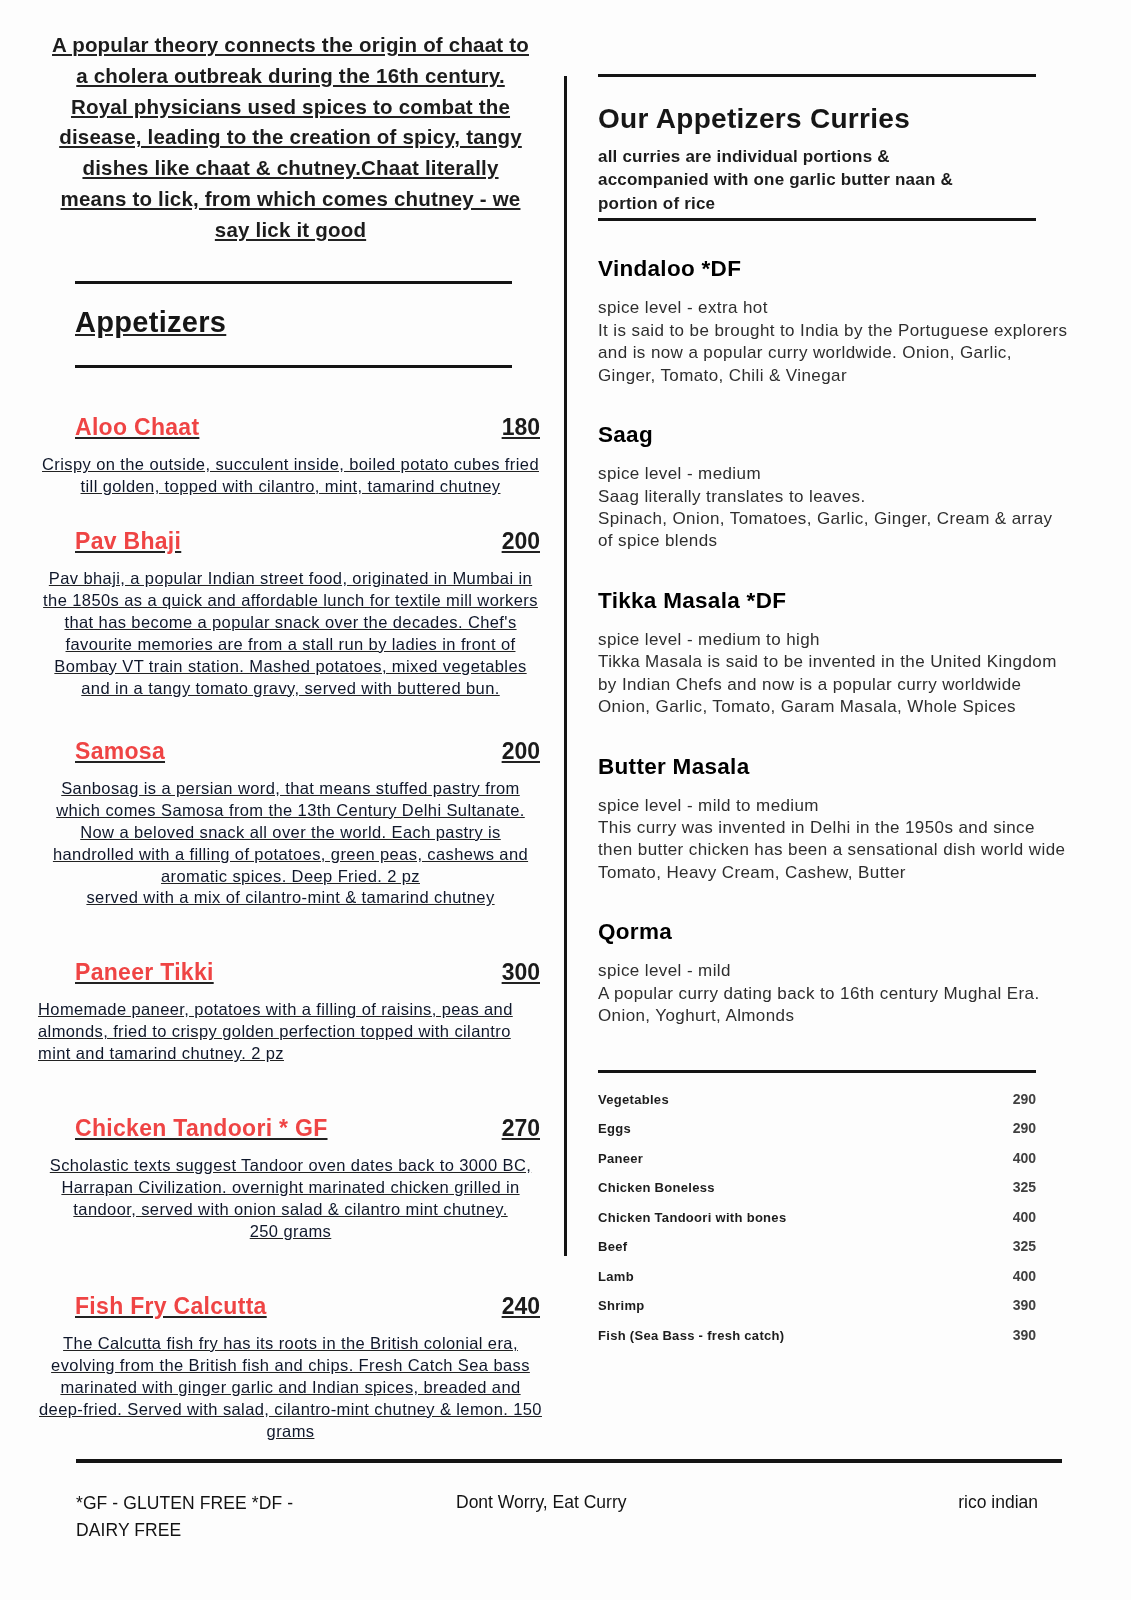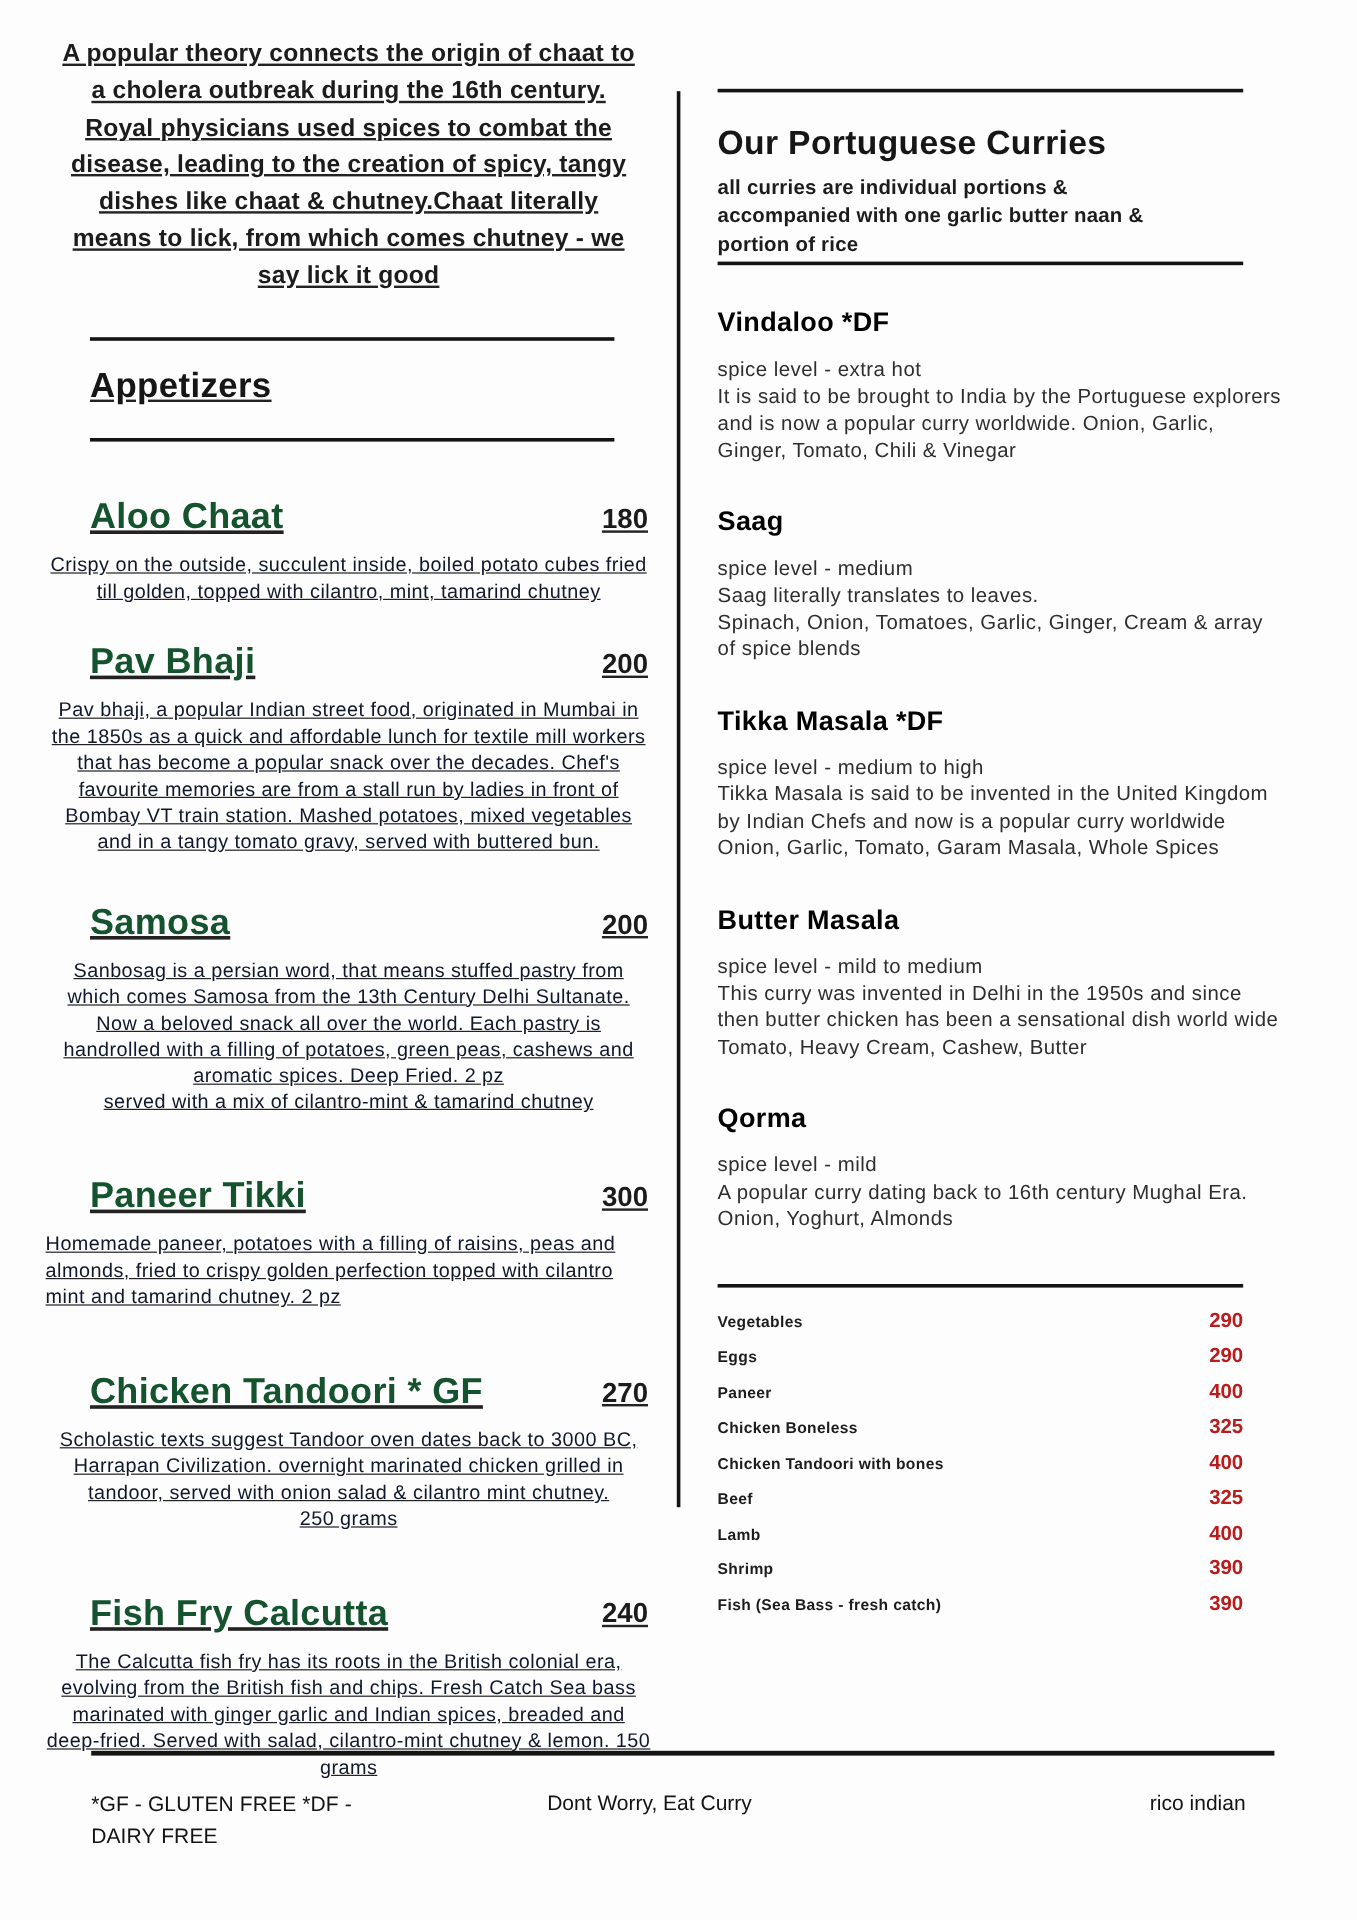--- a/index.html
+++ b/index.html
@@ -39,21 +39,21 @@
     letter-spacing: 0.3px;
     color: #161616;
   }
   .rule-left-2 { margin: 26px 0 0 37px; width: 437px; }
   .item-head {
     display: flex;
     justify-content: space-between;
     align-items: baseline;
     margin: 0 3px 0 37px;
   }
-  .item-name { font-size: 30px; font-weight: bold; color: #14532d; letter-spacing: 0.3px; }
+  .item-name { font-size: 23px; font-weight: bold; color: #ef4444; letter-spacing: 0.3px; }
   .item-price { font-size: 23px; font-weight: bold; color: #1b1b1b; }
   .item-desc {
     margin: 13px 0 0 0;
     font-size: 16.5px;
     line-height: 1.33;
     letter-spacing: 0.4px;
     color: #0f172a;
     text-align: center;
     white-space: pre-line;
   }
@@ -113,21 +113,21 @@
   }
   .rule-right-3 { margin-top: 42px; width: 438px; }
   .price-table { margin-top: 18px; }
   .price-row {
     display: flex;
     justify-content: space-between;
     align-items: baseline;
     height: 29.5px;
   }
   .price-row .p-name { font-size: 13px; font-weight: bold; color: #1c1c1c; letter-spacing: 0.3px; }
-  .price-row .p-price { font-size: 17px; font-weight: bold; color: #b91c1c; }
+  .price-row .p-price { font-size: 14px; font-weight: bold; color: #404040; }
 
   
   .footer-rule {
     position: absolute;
     left: 76px; top: 1459px;
     width: 986px; height: 3.5px;
     background: #141414;
   }
   .footer {
     position: absolute;
@@ -208,21 +208,21 @@
         <span class="item-price">240</span>
       </div>
       <p class="item-desc">The Calcutta fish fry has its roots in the British colonial era, evolving from the British fish and chips. Fresh Catch Sea bass marinated with ginger garlic and Indian spices, breaded and deep-fried. Served with salad, cilantro-mint chutney &amp; lemon. 150 grams</p>
     </div>
   </div>
 
   <div class="divider-v"></div>
 
   <div class="col-right">
     <div class="rule rule-right-top"></div>
-    <h1 class="curries-title">Our Portuguese Curries</h1>
+    <h1 class="curries-title">Our Appetizers Curries</h1>
     <p class="curries-subtitle">all curries are individual portions &amp; accompanied with one garlic butter naan &amp; portion of rice</p>
     <div class="rule rule-right-2"></div>
 
     <div>
       <h2 class="curry-name">Vindaloo *DF</h2>
       <p class="curry-desc">spice level - extra hot
 It is said to be brought to India by the Portuguese explorers and is now a popular curry worldwide. Onion, Garlic, Ginger, Tomato, Chili &amp; Vinegar</p>
     </div>
 
     <div>

